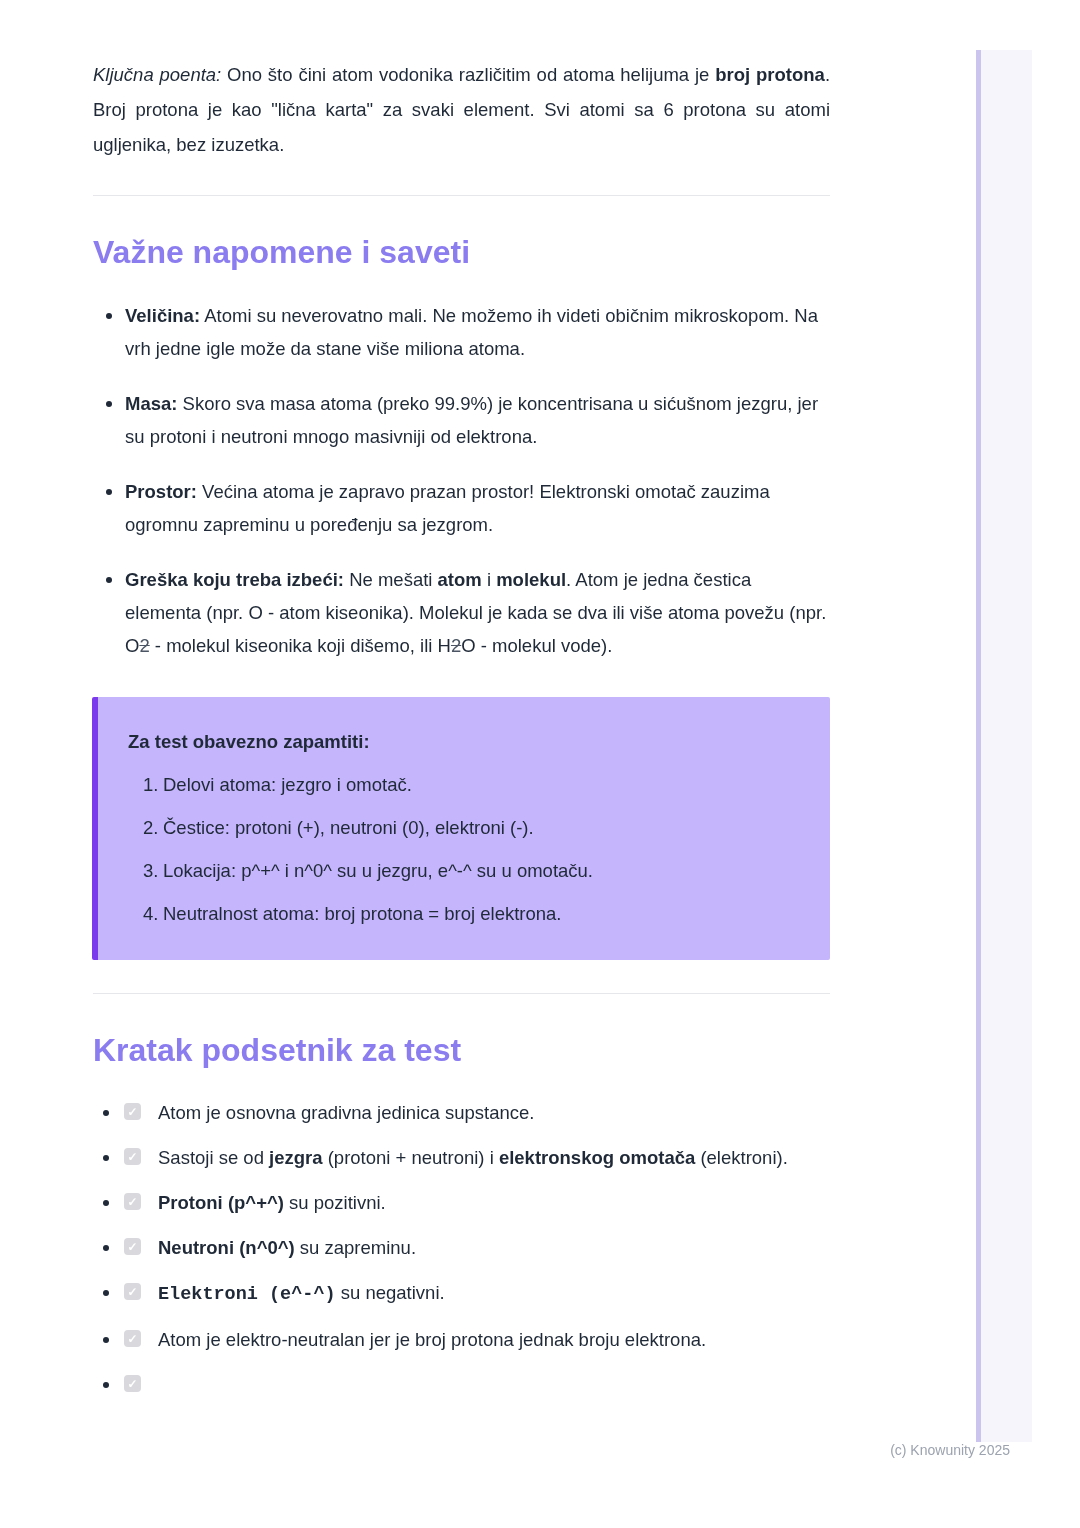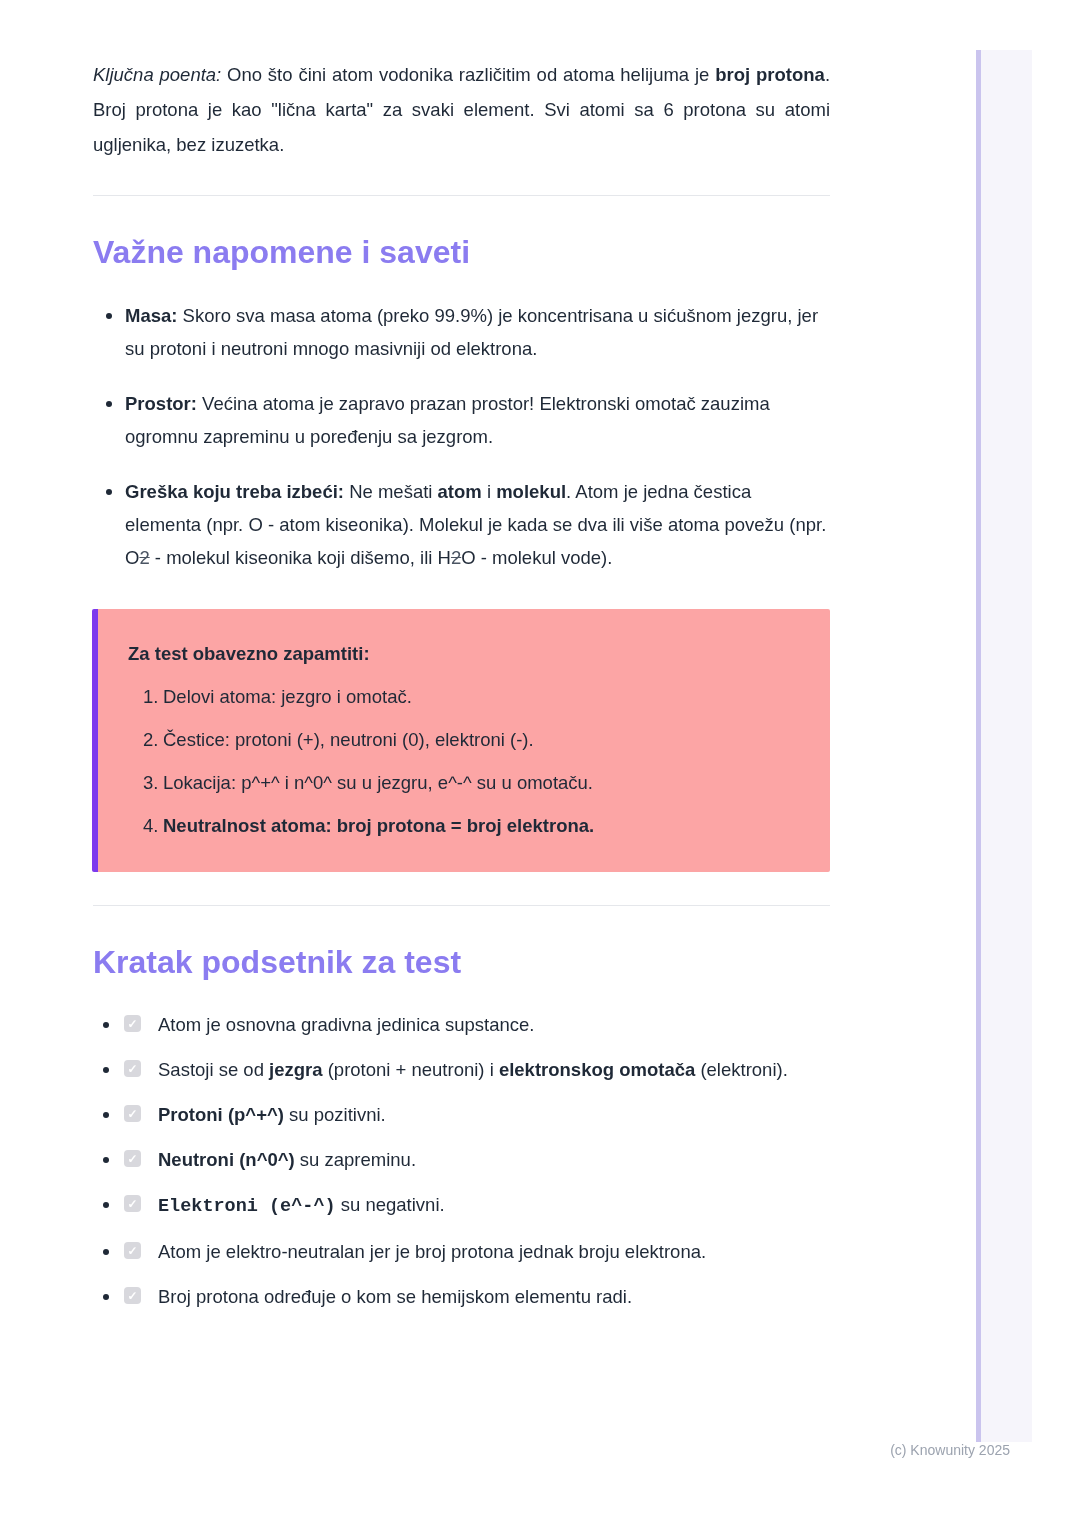--- a/index.html
+++ b/index.html
@@ -21,21 +21,21 @@
   
   ul.notes { list-style:none; margin:31px 0 0 0; }
   ul.notes li { position:relative; padding-left:32px; margin-bottom:22px; }
   ul.notes li:last-child { margin-bottom:0; }
   .dot {
     position:absolute; left:13px; top:14px; width:6px; height:6px;
     border-radius:50%; background:#1f2937;
   }
   
   .callout {
-    margin:35px 0 0 -1px; background:#fca5a5; border-left:6px solid #7c3aed;
+    margin:35px 0 0 -1px; background:#c4b5fd; border-left:6px solid #7c3aed;
     border-radius:2px; padding:28px 30px 30px 30px; width:738px;
   }
   .callout-title { font-weight:700; margin-bottom:5px; }
   ol.callout-list { list-style:none; counter-reset:n; margin-top:4px; }
   ol.callout-list li { position:relative; counter-increment:n; padding-left:35px; margin-top:10px; }
   ol.callout-list li::before { content:counter(n) "."; position:absolute; left:15px; }
   
   ul.checklist { list-style:none; margin:30px 0 0 0; }
   ul.checklist li { position:relative; padding-left:65px; margin-bottom:12px; }
   .checkbox {
@@ -64,39 +64,43 @@
 
     <p class="intro"><span style="font-style: italic;">Ključna poenta:</span><span> Ono što čini atom vodonika različitim od atoma helijuma je </span><span style="font-weight: 700;">broj protona</span><span>. Broj protona je kao "lična karta" za svaki element. Svi atomi sa 6 protona su atomi ugljenika, bez izuzetka.</span></p>
 
     <hr class="divider">
 
     <h2 class="section-title">Važne napomene i saveti</h2>
 
     <ul class="notes">
       <li>
         <span class="dot"></span>
+        <span><span style="font-weight: 700;">Veličina:</span><span> Atomi su neverovatno mali. Ne možemo ih videti običnim mikroskopom. Na vrh jedne igle može da stane više miliona atoma.</span></span>
+      </li>
+      <li>
+        <span class="dot"></span>
         <span><span style="font-weight: 700;">Masa:</span><span> Skoro sva masa atoma (preko 99.9%) je koncentrisana u sićušnom jezgru, jer su protoni i neutroni mnogo masivniji od elektrona.</span></span>
       </li>
       <li>
         <span class="dot"></span>
         <span><span style="font-weight: 700;">Prostor:</span><span> Većina atoma je zapravo prazan prostor! Elektronski omotač zauzima ogromnu zapreminu u poređenju sa jezgrom.</span></span>
       </li>
       <li>
         <span class="dot"></span>
         <span><span style="font-weight: 700;">Greška koju treba izbeći:</span><span> Ne mešati </span><span style="font-weight: 700;">atom</span><span> i </span><span style="font-weight: 700;">molekul</span><span>. Atom je jedna čestica elementa (npr. O - atom kiseonika). Molekul je kada se dva ili više atoma povežu (npr. O</span><s>2</s><span> - molekul kiseonika koji dišemo, ili H</span><s>2</s><span>O - molekul vode).</span></span>
       </li>
     </ul>
 
     <div class="callout">
       <div class="callout-title">Za test obavezno zapamtiti:</div>
       <ol class="callout-list">
         <li><span>Delovi atoma: jezgro i omotač.</span></li>
         <li><span>Čestice: protoni (+), neutroni (0), elektroni (-).</span></li>
         <li><span>Lokacija: p^+^ i n^0^ su u jezgru, e^-^ su u omotaču.</span></li>
-        <li><span style="font-weight: 700; margin-top: 32px;">Neutralnost atoma: broj protona = broj elektrona.</span></li>
+        <li><span style="font-weight: 400; margin-top: 32px;">Neutralnost atoma: broj protona = broj elektrona.</span></li>
       </ol>
     </div>
 
     <hr class="divider">
 
     <h2 class="section-title">Kratak podsetnik za test</h2>
 
     <ul class="checklist">
       <li>
         <span class="dot"></span>
@@ -124,21 +128,20 @@
         <span><span style="font-weight: 700; font-family: Liberation Mono, monospace;">Elektroni (e^-^)</span><span> su negativni.</span></span>
       </li>
       <li>
         <span class="dot"></span>
         <span class="checkbox">✓</span>
         <span><span>Atom je elektro-neutralan jer je broj protona jednak broju elektrona.</span></span>
       </li>
       <li>
         <span class="dot"></span>
         <span class="checkbox">✓</span>
-        <span><span>Broj protona određuje o kom se hemijskom elementu radi.</span></span>
       </li>
     </ul>
 
   </div>
 
   <div class="edge-strip"></div>
 
   <div class="footer">(c) Knowunity 2025</div>
 
 </div>

